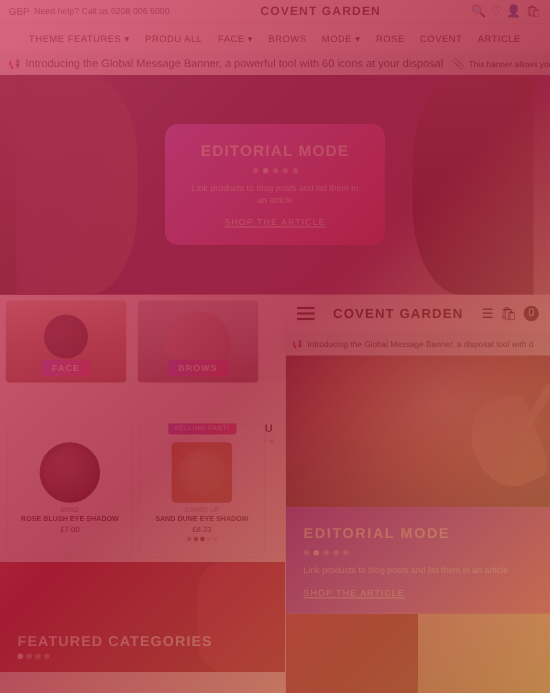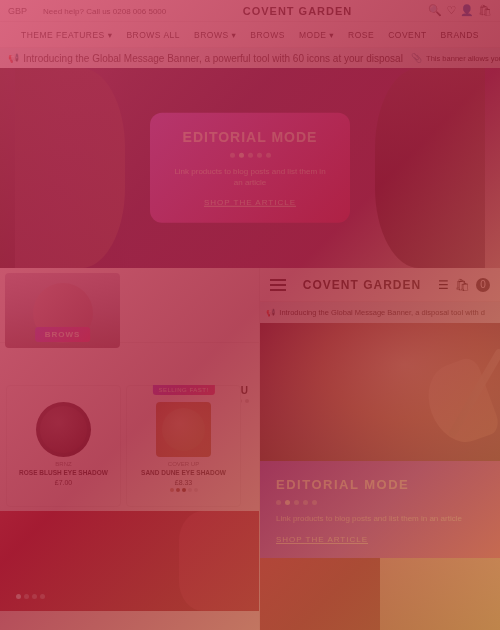--- a/index.html
+++ b/index.html
@@ -17,21 +17,21 @@
       height: 22px;
       background: #fff;
       border-bottom: 1px solid #eee;
       display: flex;
       align-items: center;
       justify-content: space-between;
       padding: 0 8px;
       font-size: 9px;
       color: #555;
     }
-    .top-bar-left { display: flex; align-items: flex-end; gap: 16px; }
+    .top-bar-left { display: flex; align-items: center; gap: 4px; }
     .top-bar-center { font-weight: bold; font-size: 11px; letter-spacing: 1px; color: #222; }
     .top-bar-right { display: flex; align-items: center; gap: 6px; }
     .top-bar-icons { display: flex; gap: 4px; }
 
     
     .nav-bar {
       height: 26px;
       background: #fff;
       border-bottom: 1px solid #eee;
       display: flex;
@@ -488,27 +488,27 @@
   <div class="top-bar-right top-bar-icons">
     <span style="font-size:11px;cursor:pointer;">🔍</span>
     <span style="font-size:11px;cursor:pointer;">♡</span>
     <span style="font-size:11px;cursor:pointer;">👤</span>
     <span style="font-size:11px;cursor:pointer;">🛍</span>
   </div>
 </div>
 
 <div class="nav-bar">
   <span class="nav-item">THEME FEATURES ▾</span>
-  <span class="nav-item">BROWS ALL</span>
-  <span class="nav-item">BROWS ▾</span>
+  <span class="nav-item">PRODU ALL</span>
+  <span class="nav-item">FACE ▾</span>
   <span class="nav-item">BROWS</span>
   <span class="nav-item">MODE ▾</span>
   <span class="nav-item">ROSE</span>
   <span class="nav-item">COVENT</span>
-  <span class="nav-item">BRANDS</span>
+  <span class="nav-item">ARTICLE</span>
 </div>
 
 <div class="message-banner">
   <div class="banner-item">
     <span class="banner-icon">📢</span>
     <span style="font-size:10px;">Introducing the Global Message Banner, a powerful tool with 60 icons at your disposal</span>
   </div>
   <div class="banner-item">
     <span class="banner-icon">📎</span>
     <span style="font-size:7.5px;">This banner allows you to create compelling messages that can be linked to content seamlessly</span>
@@ -537,20 +537,27 @@
     </div>
   </div>
 </div>
 
 <div class="main-area">
 
   <div class="left-col">
 
     <div class="category-row">
       <div class="category-thumb">
+        <div class="face-person">
+
+          <div style="position:absolute;bottom:22px;left:50%;transform:translateX(-50%);width:40px;height:40px;border-radius:50%;background:radial-gradient(circle at 40% 35%, #5a3a4a, #2a1a2a);"></div>
+        </div>
+        <div class="cat-label">FACE</div>
+      </div>
+      <div class="category-thumb">
         <div class="brow-person">
           <div style="position:absolute;top:10px;left:50%;transform:translateX(-50%);width:60px;height:60px;border-radius:50%;background:linear-gradient(135deg,#d0b0c0,#a07890);"></div>
         </div>
         <div class="cat-label">BROWS</div>
       </div>
       <div style="width:20px;background:linear-gradient(135deg,#9060a0,#7040808);opacity:0.3;"></div>
     </div>
 
     <div class="new-products-header">
       <span class="section-title">NEW PRODU</span>
@@ -592,20 +599,21 @@
       </div>
     </div>
 
     <div class="featured-cat">
       <div class="feat-bg">
 
         <div style="position:absolute;inset:0;background:linear-gradient(135deg,#c03040 0%, #a01830 50%, #800010 100%);"></div>
         <div style="position:absolute;top:0;right:0;width:80px;height:100%;background:linear-gradient(135deg,#e04060,#c02040);opacity:0.5;border-radius:30% 0 0 30%;"></div>
       </div>
       <div class="feat-overlay">
+        <div class="feat-title">FEATURED CATEGORIES</div>
         <div class="feat-dots">
           <div class="f-dot active"></div>
           <div class="f-dot"></div>
           <div class="f-dot"></div>
           <div class="f-dot"></div>
         </div>
       </div>
     </div>
 
   </div>

